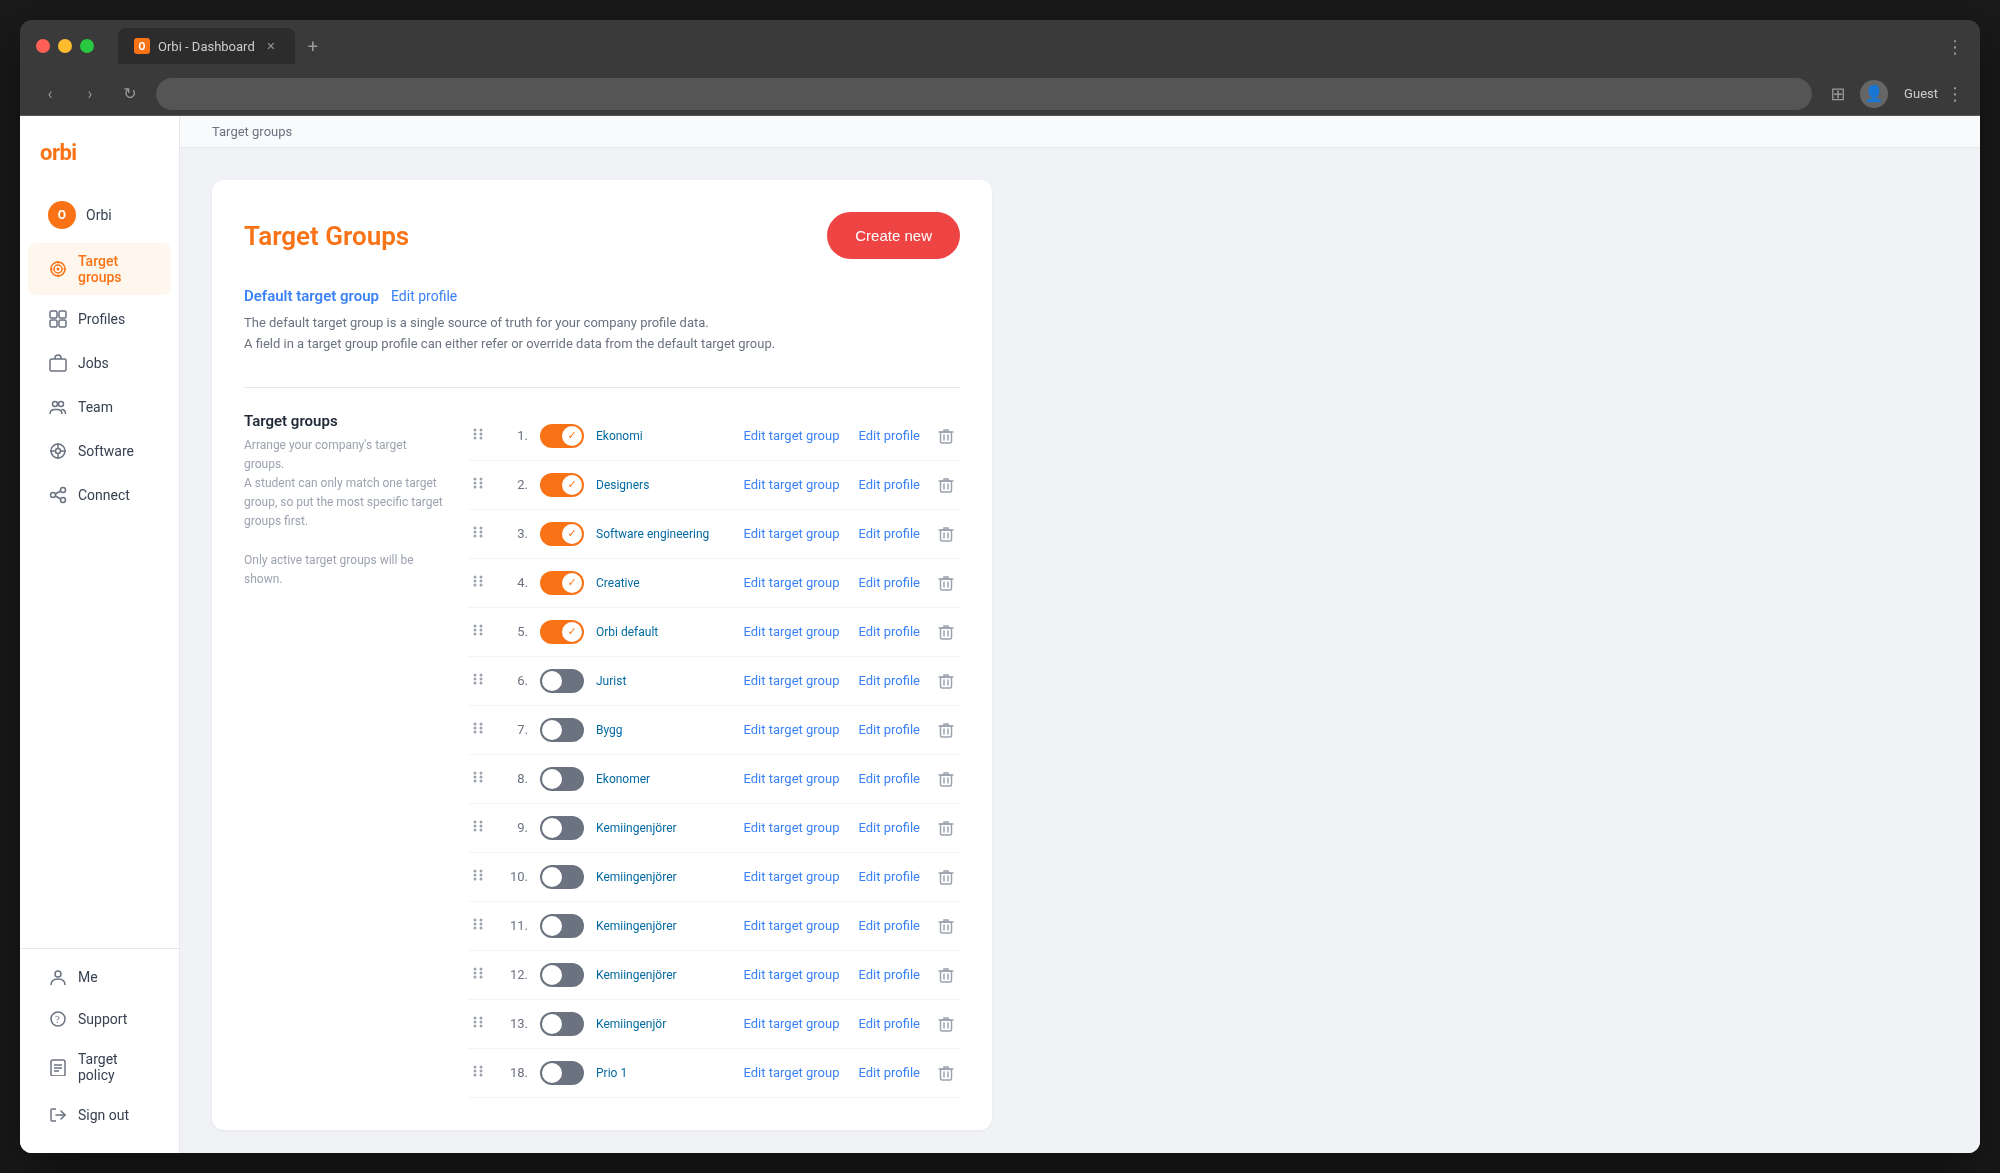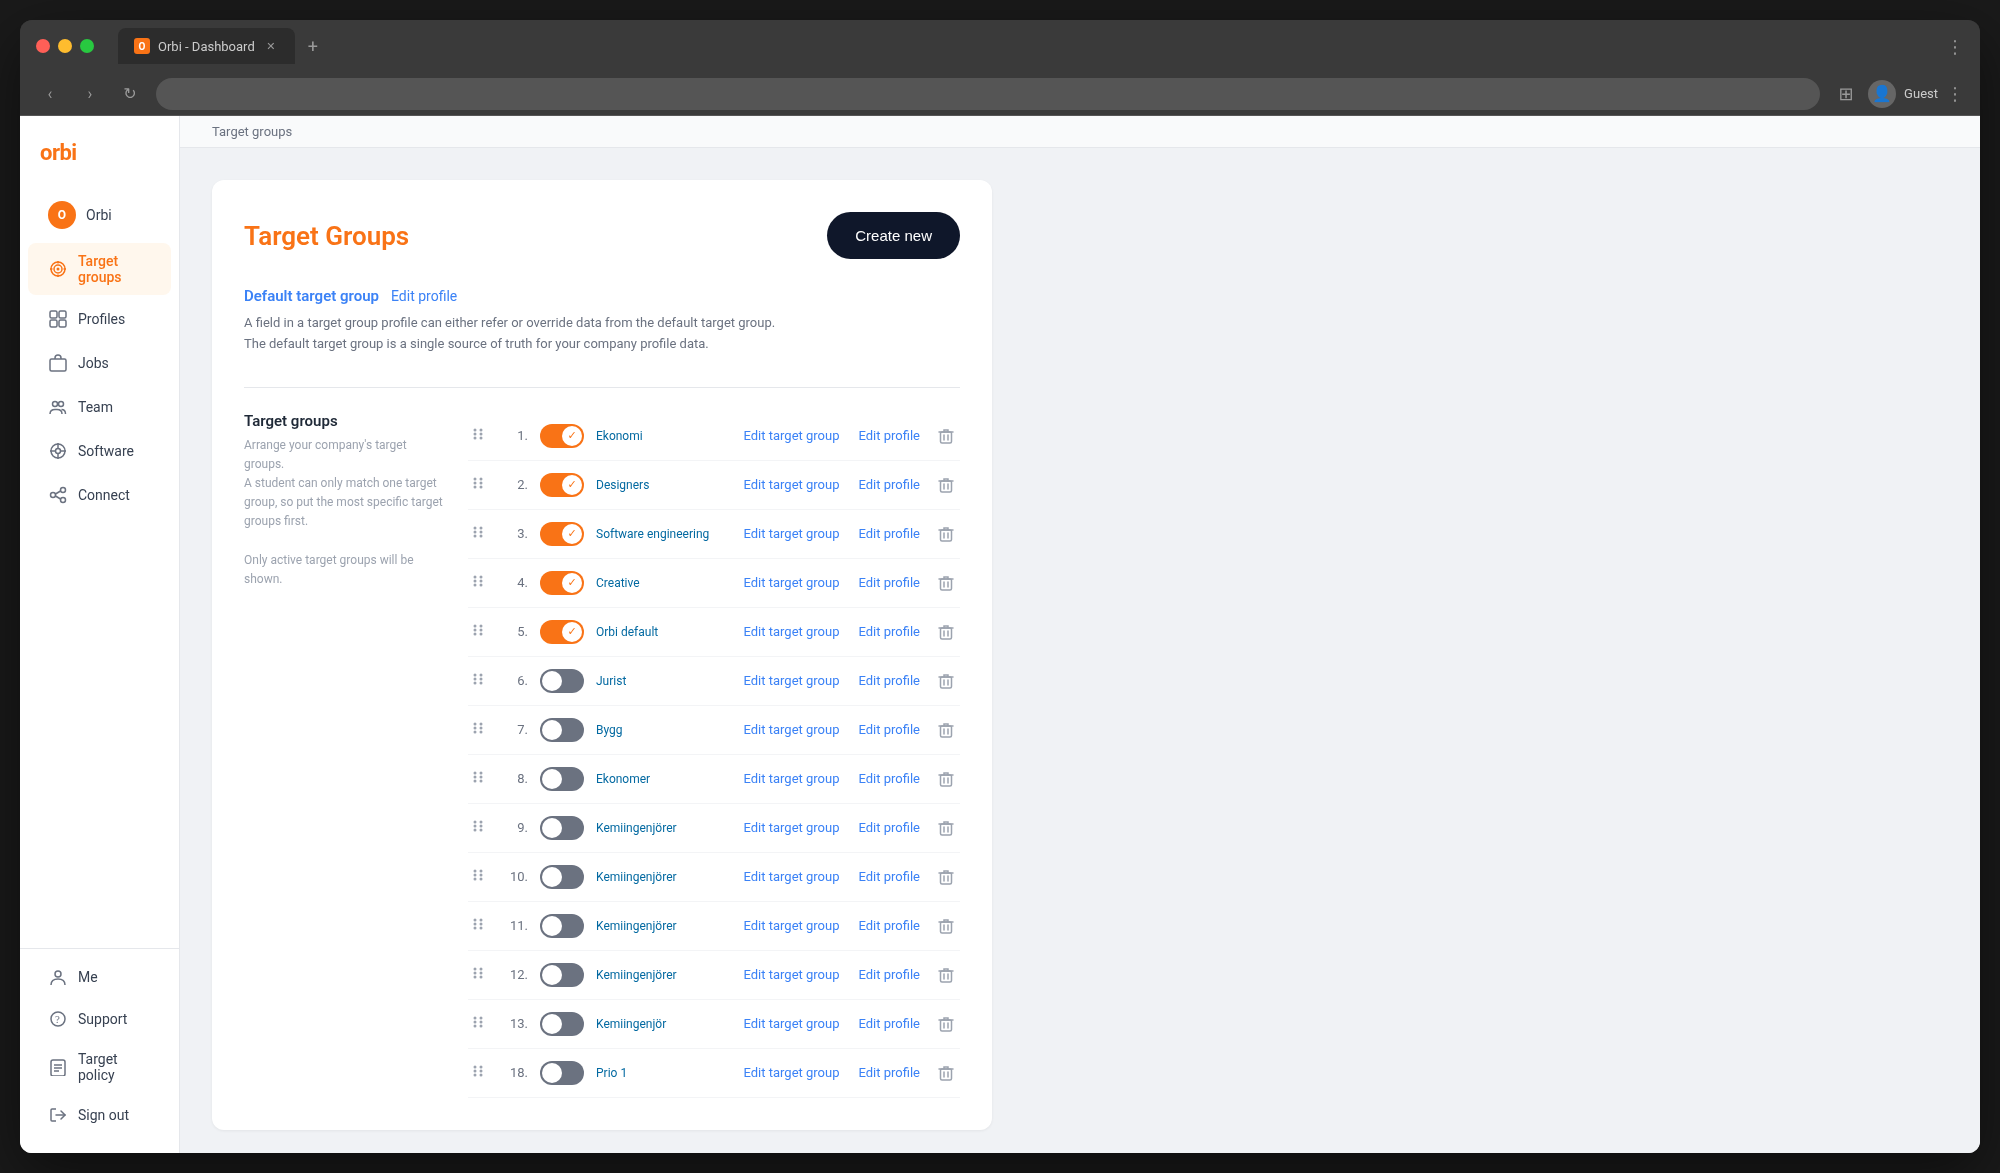--- a/index.html
+++ b/index.html
@@ -139,20 +139,21 @@
       align-items: center;
       gap: 8px;
     }
 
     .user-chip {
       display: flex;
       align-items: center;
       gap: 6px;
       font-size: 13px;
       color: #ccc;
+      margin-left: 8px;
     }
 
     
     .app-content {
       display: flex;
       height: calc(1133px - 96px);
       background: #f0f0f0;
     }
 
     
@@ -256,21 +257,21 @@
       margin-bottom: 28px;
     }
 
     .page-title {
       font-size: 26px;
       font-weight: 600;
       color: #f97316;
     }
 
     .create-new-btn {
-      background: #0f172a;
+      background: #ef4444;
       color: #ffffff;
       border: none;
       border-radius: 24px;
       padding: 15px 28px;
       font-size: 15px;
       font-weight: 500;
       cursor: pointer;
     }
 
     .default-group-section {
@@ -641,22 +642,22 @@
           <div class="page-header">
             <h1 class="page-title">Target Groups</h1>
             <button class="create-new-btn">Create new</button>
           </div>
 
           <div class="default-group-section">
             <div class="default-group-header">
               <span class="default-group-title">Default target group</span>
               <a class="edit-profile-link">Edit profile</a>
             </div>
+            <p class="default-group-desc">The default target group is a single source of truth for your company profile data.</p>
             <p class="default-group-desc">A field in a target group profile can either refer or override data from the default target group.</p>
-            <p class="default-group-desc">The default target group is a single source of truth for your company profile data.</p>
           </div>
 
           <div class="divider"></div>
 
           <div class="target-groups-layout">
 
             <div class="tg-sidebar">
               <div class="section-title">Target groups</div>
               <div class="section-desc">
                 Arrange your company's target groups.<br>

